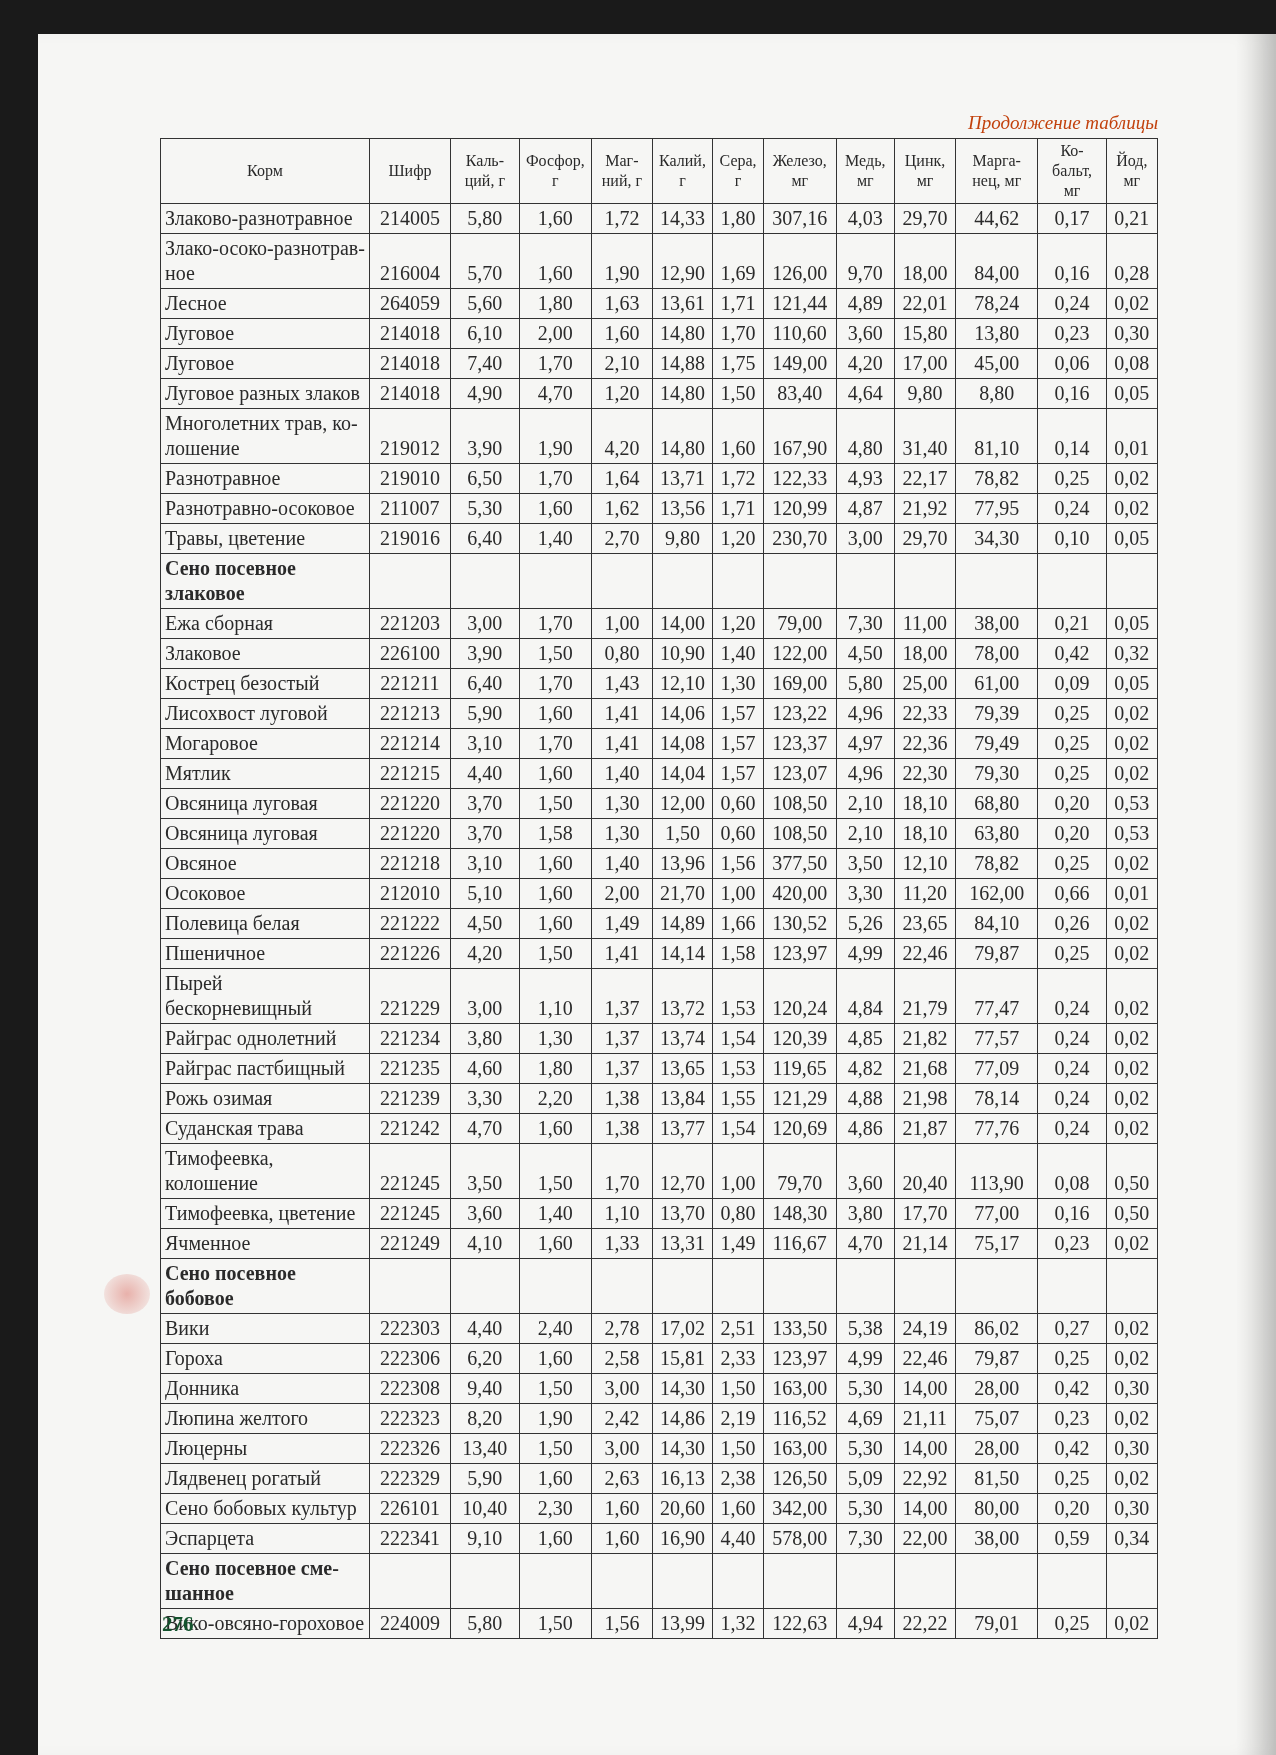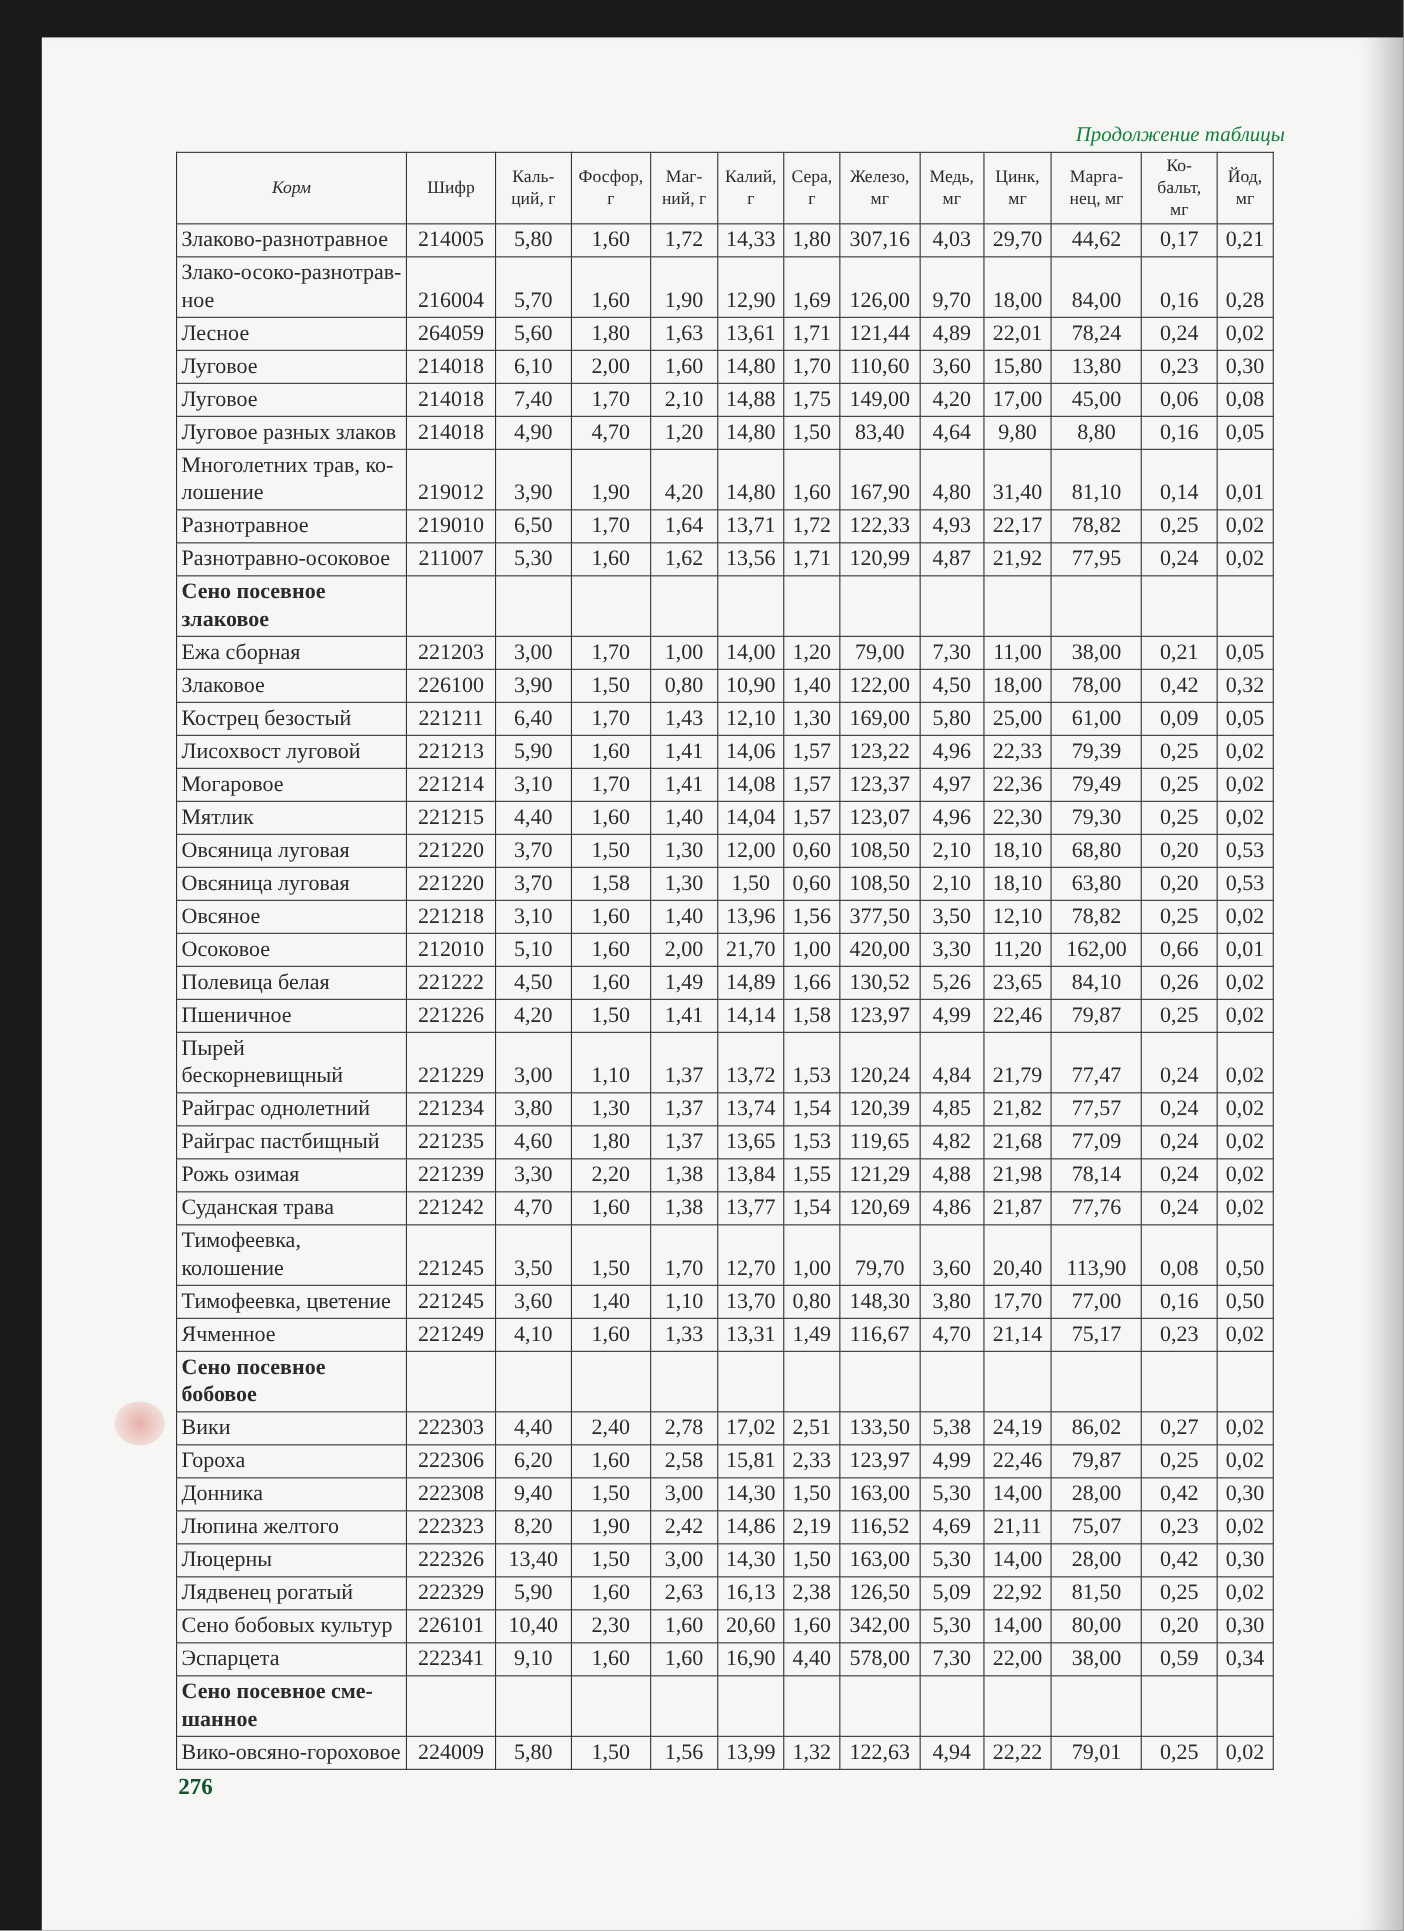--- a/index.html
+++ b/index.html
@@ -12,40 +12,40 @@
   .page {
     position: absolute; left: 38px; top: 34px; width: 1238px; height: 1721px;
     background: #f6f6f4;
     box-shadow: inset -30px 0 30px -20px rgba(0,0,0,0.18);
   }
   .page-edge {
     position: absolute; right: 0; top: 0; width: 40px; height: 100%;
     background: linear-gradient(to right, rgba(0,0,0,0), rgba(0,0,0,0.10));
   }
   .continuation {
-    position: absolute; right: 108px; top: 78px; font-style: italic; font-size: 19px; color: #15803d;
+    position: absolute; right: 118px; top: 78px; font-style: italic; font-size: 19px; color: #c2410c;
   }
   table.data {
     position: absolute; left: 122px; top: 104px; width: 998px;
     border-collapse: collapse; font-size: 20px;
   }
   table.data th, table.data td {
     border: 1px solid #333;
     padding: 2px 4px;
     line-height: 1.25;
     vertical-align: bottom;
   }
   table.data th {
     font-weight: normal; font-size: 16px; text-align: center; vertical-align: middle;
     height: 60px;
   }
   table.data td { height: 25px; text-align: center; white-space: nowrap; }
   table.data td.name { text-align: left; white-space: normal; }
   table.data tr.section td.name { font-weight: bold; margin-left: 25px; }
-  .col-name { width: 200px; font-style: italic; }
+  .col-name { width: 200px; }
   .col-code { width: 72px; margin-top: 34px; }
   .page-number {
     position: absolute; left: 124px; top: 1578px; font-weight: bold; font-size: 21px; color: #14532d;
   }
   .stain {
     position: absolute; left: 66px; top: 1240px; width: 46px; height: 40px; border-radius: 50%;
     background: radial-gradient(circle, rgba(220,120,110,0.55), rgba(220,150,140,0.05));
   }
 </style>
 </head>
@@ -202,20 +202,35 @@
           <td>1,62</td>
           <td>13,56</td>
           <td>1,71</td>
           <td>120,99</td>
           <td>4,87</td>
           <td>21,92</td>
           <td>77,95</td>
           <td>0,24</td>
           <td>0,02</td>
         </tr>
+        <tr>
+          <td class="name">Травы, цветение</td>
+          <td>219016</td>
+          <td>6,40</td>
+          <td>1,40</td>
+          <td>2,70</td>
+          <td>9,80</td>
+          <td>1,20</td>
+          <td>230,70</td>
+          <td>3,00</td>
+          <td>29,70</td>
+          <td>34,30</td>
+          <td>0,10</td>
+          <td>0,05</td>
+        </tr>
         <tr class="section">
           <td class="name">Сено посевное злаковое</td>
           <td></td>
           <td></td>
           <td></td>
           <td></td>
           <td></td>
           <td></td>
           <td></td>
           <td></td>

